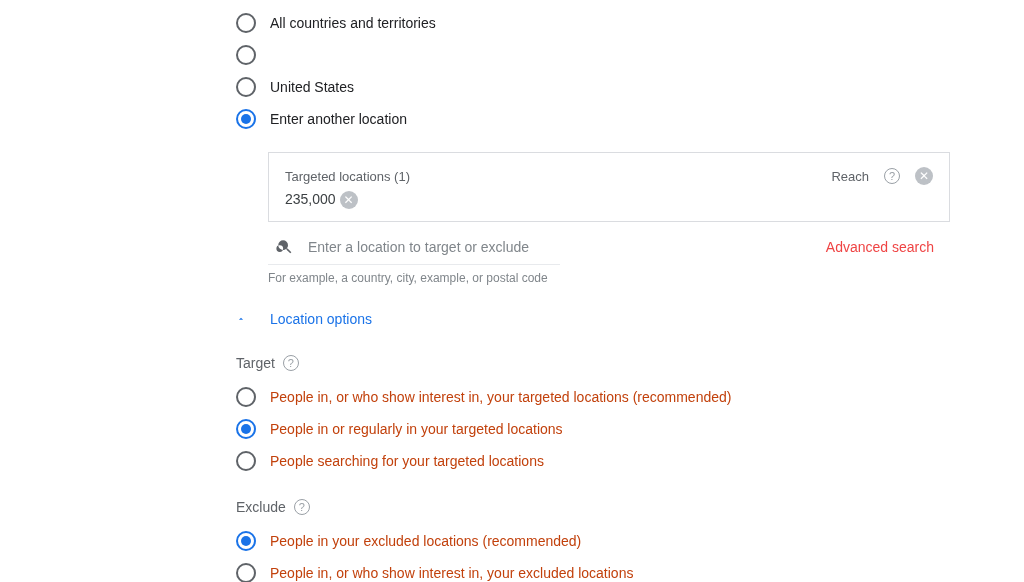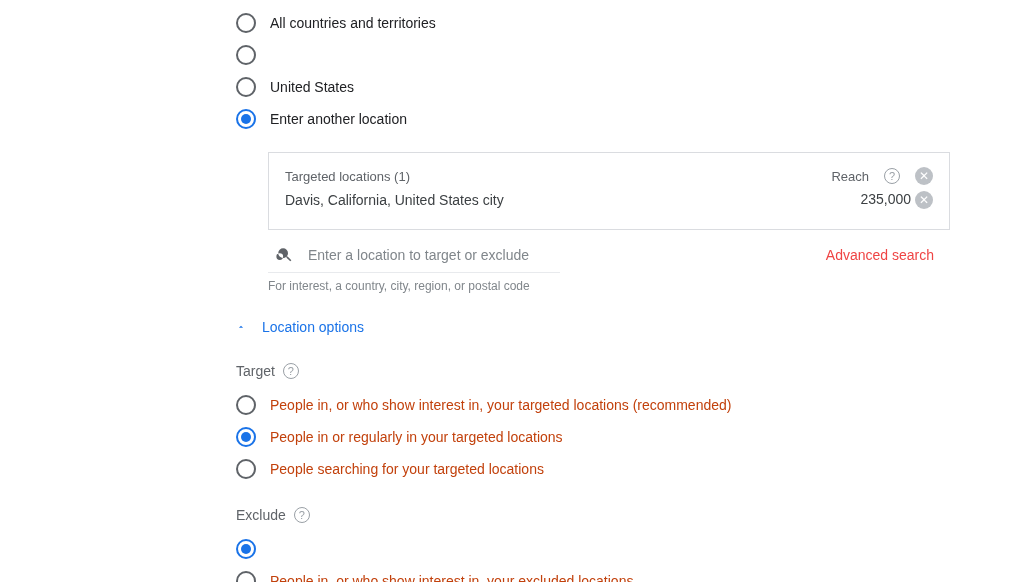--- a/index.html
+++ b/index.html
@@ -43,21 +43,21 @@
       transform: translate(-50%, -50%);
     }
     .radio-label { color: #3c4043; }
     .radio-label.black { color: #202124; font-weight: 400; }
 
     .locations-box {
       border: 1px solid #dadce0;
       margin-left: 32px;
       margin-top: 18px;
       width: 682px;
-      padding: 14px 16px 20px 16px;
+      padding: 14px 16px 12px 16px;
     }
     .loc-header {
       display: flex;
       justify-content: space-between;
       align-items: center;
       font-size: 13px;
       color: #5f6368;
       margin-bottom: 6px;
     }
     .reach-label { display: flex; align-items: center; gap: 15px; }
@@ -129,21 +129,21 @@
       width: 292px;
       padding-top: 6px;
     }
     .collapse-link {
       display: flex;
       align-items: center;
       margin-top: 26px;
       color: #1a73e8;
       font-size: 14px;
       cursor: pointer;
-      gap: 16px;
+      gap: 24px;
     }
     .chevron {
       width: 10px; height: 10px;
     }
     .section-label {
       display: flex;
       align-items: center;
       gap: 8px;
       color: #5f6368;
       font-size: 14px;
@@ -180,38 +180,37 @@
 <div class="locations-box">
   <div class="loc-header">
     <span>Targeted locations (1)</span>
     <span class="reach-label">
       <span>Reach</span>
       <span class="help-icon">?</span>
       <span class="remove-icon">✕</span>
     </span>
   </div>
   <div class="loc-row">
-    <span>Davis, California, United States city</span>
     <span class="loc-right">
       <span>235,000</span>
       <span class="remove-icon">✕</span>
     </span>
   </div>
 </div>
 
 <div class="search-row">
   <span class="search-icon">
     <svg viewBox="0 0 24 24" fill="#5f6368">
         <path d="M15.5 14h-.79l-.28-.27A6.471 6.471 0 0016 9.5 6.5 6.5 0 109.5 16a6.471 6.471 0 004.23-1.57l.27.28v.79l5 4.99L20.49 19l-4.99-5zM9.5 14A4.5 4.5 0 115 9.5 4.5 4.5 0 019.5 14z"></path>
       </svg>
   </span>
   <input class="search-input" placeholder="Enter a location to target or exclude" style="">
   <span class="advanced-link">Advanced search</span>
 </div>
-<div class="hint">For interest, a country, city, region, or postal code</div>
+<div class="hint">For example, a country, city, example, or postal code</div>
 
 <div class="collapse-link">
   <svg class="chevron" viewBox="0 0 24 24" fill="#1a73e8">
       <path d="M7 14l5-5 5 5z"></path>
     </svg>
   <span>Location options</span>
 </div>
 
 <div class="section-label">
   <span>Target</span>
@@ -229,17 +228,18 @@
   <span class="radio"></span>
   <span class="sub-label">People searching for your targeted locations</span>
 </div>
 
 <div class="section-label tight">
   <span>Exclude</span>
   <span class="help-icon">?</span>
 </div>
 <div class="sub-radio-row">
   <span class="radio selected"></span>
+  <span class="sub-label">People in your excluded locations (recommended)</span>
 </div>
 <div class="sub-radio-row">
   <span class="radio"></span>
   <span class="sub-label">People in, or who show interest in, your excluded locations</span>
 </div>
 
 </body></html>

